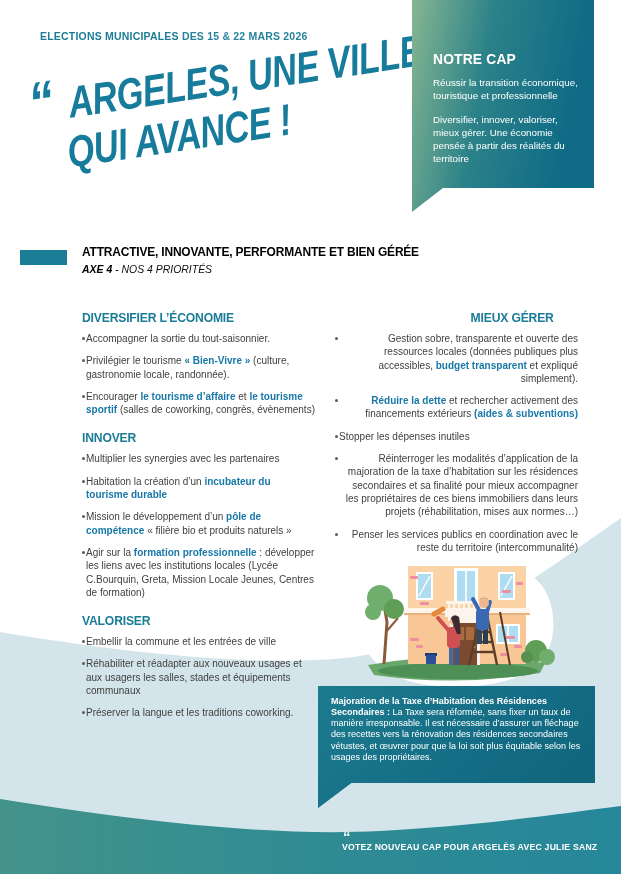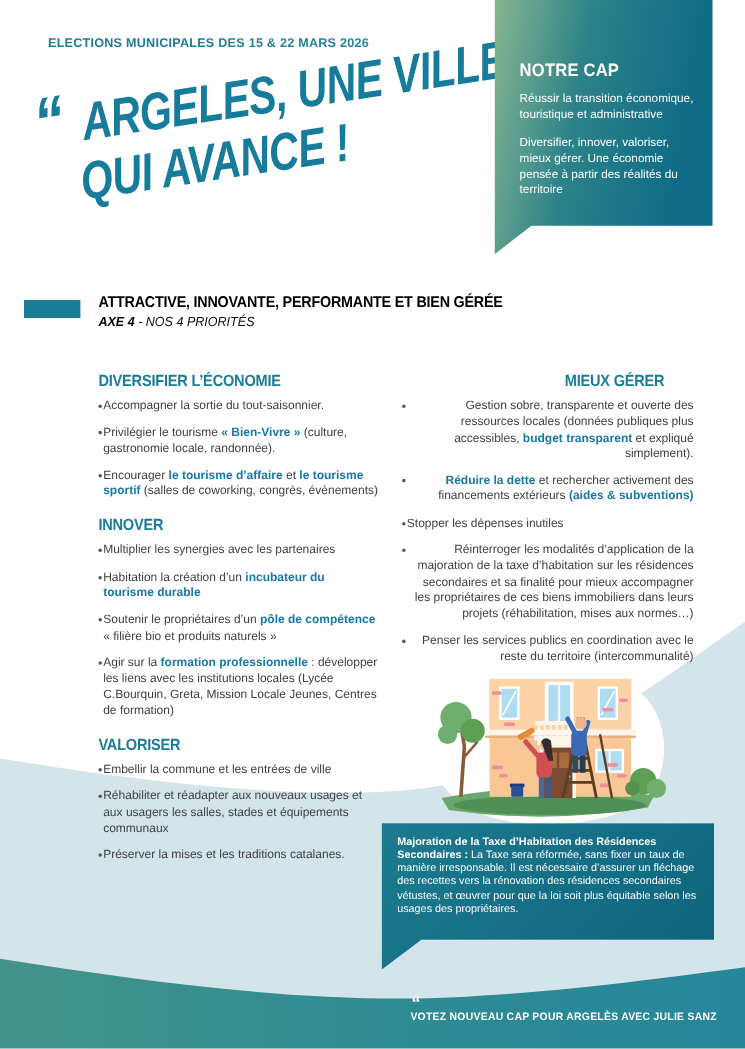--- a/index.html
+++ b/index.html
@@ -91,21 +91,21 @@
   <div class="title-block">
     <span class="tq">“</span>
     <span class="tlines">
       <span class="tline">ARGELES, UNE VILLE</span>
       <span class="tline tline2">QUI AVANCE !</span>
     </span>
   </div>
 
   <div class="cap-card">
     <h2>NOTRE CAP</h2>
-    <p>Réussir la transition économique, touristique et administrative</p>
+    <p>Réussir la transition économique, touristique et professionnelle</p>
     <p>Diversifier, innover, valoriser, mieux gérer. Une économie pensée à partir des réalités du territoire</p>
   </div>
 
   <div class="axis-bar"></div>
   <div class="axis-text">
     <span class="axis-banner">ATTRACTIVE, INNOVANTE, PERFORMANTE ET BIEN GÉRÉE</span>
     <span class="axis-axe"><span class="ab">AXE 4</span><span class="ar"> - NOS 4 PRIORITÉS</span></span>
   </div>
 
   <div class="col col-left" id="col-left">
@@ -129,40 +129,40 @@
         <div class="item">
           <span class="dot"></span>
           <span><span>Multiplier les synergies avec les partenaires</span></span>
         </div>
         <div class="item">
           <span class="dot"></span>
           <span><span>Habitation la création d’un </span><span class="hl">incubateur du tourisme durable</span></span>
         </div>
         <div class="item">
           <span class="dot"></span>
-          <span><span>Soutenir le propriétaires d’un </span><span class="hl">pôle de compétence</span><span> « filière bio et produits naturels »</span></span>
+          <span><span>Mission le développement d’un </span><span class="hl">pôle de compétence</span><span> « filière bio et produits naturels »</span></span>
         </div>
         <div class="item">
           <span class="dot"></span>
           <span><span>Agir sur la </span><span class="hl">formation professionnelle</span><span> : développer les liens avec les institutions locales (Lycée C.Bourquin, Greta, Mission Locale Jeunes, Centres de formation)</span></span>
         </div>
       </section>
       <section class="list-section">
         <h3 class="sec-title">VALORISER</h3>
         <div class="item">
           <span class="dot"></span>
           <span><span>Embellir la commune et les entrées de ville</span></span>
         </div>
         <div class="item">
           <span class="dot"></span>
           <span><span>Réhabiliter et réadapter aux nouveaux usages et aux usagers les salles, stades et équipements communaux</span></span>
         </div>
         <div class="item">
           <span class="dot"></span>
-          <span><span>Préserver la mises et les traditions catalanes.</span></span>
+          <span><span>Préserver la langue et les traditions coworking.</span></span>
         </div>
       </section>
     </div>
   <div class="col col-right" id="col-right">
       <section class="list-section">
         <h3 class="sec-title">MIEUX GÉRER</h3>
         <div class="item">
           <span class="dot"></span>
           <span><span>Gestion sobre, transparente et ouverte des ressources locales (données publiques plus accessibles, </span><span class="hl">budget transparent</span><span> et expliqué simplement).</span></span>
         </div>

